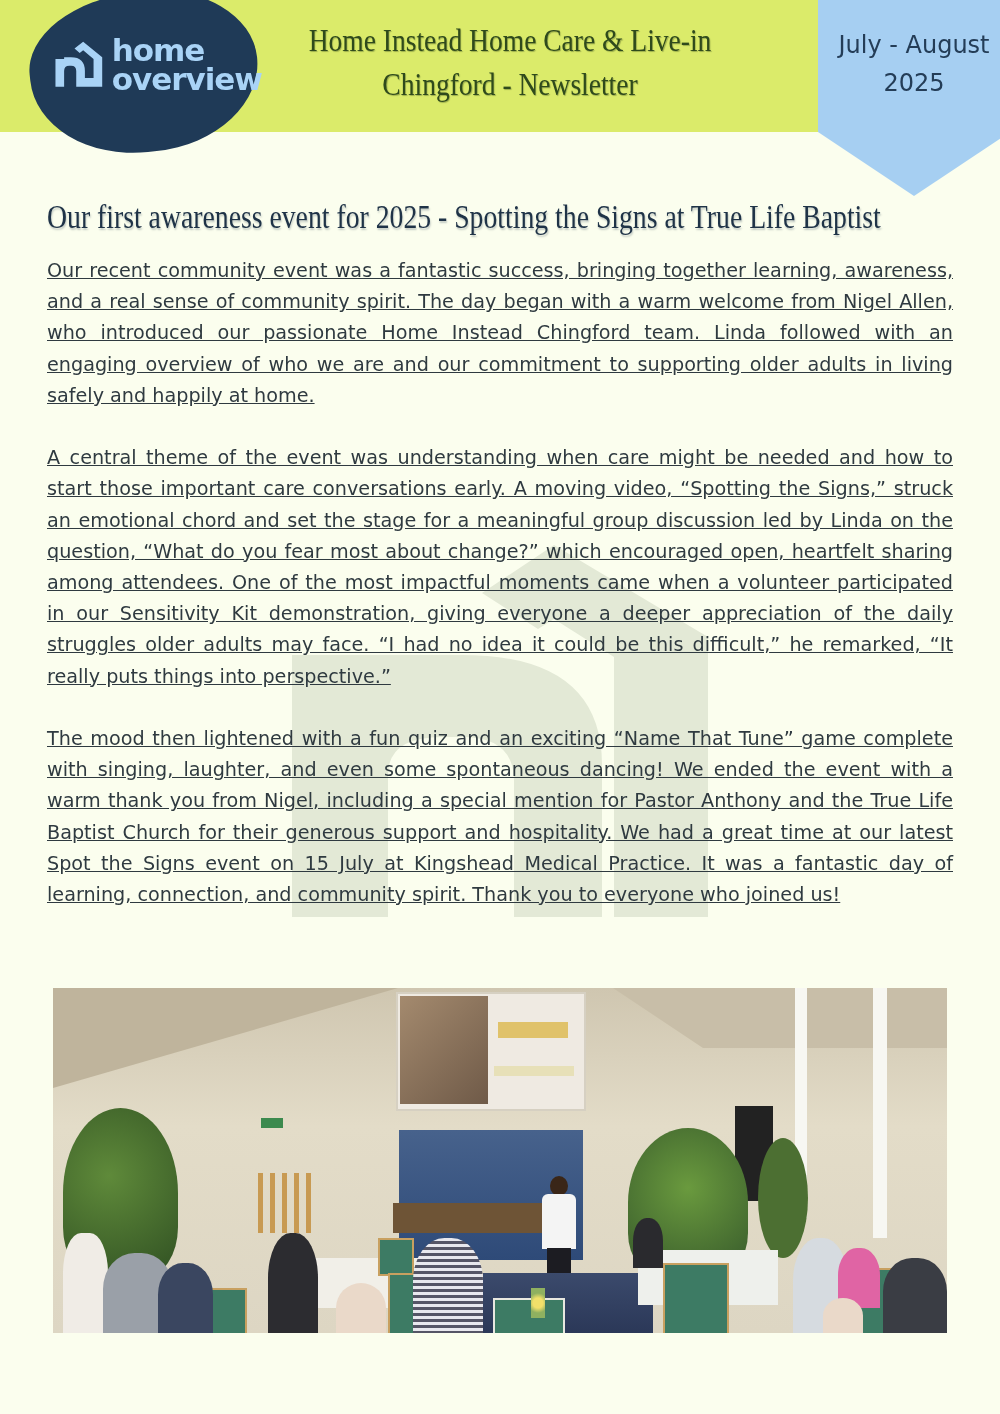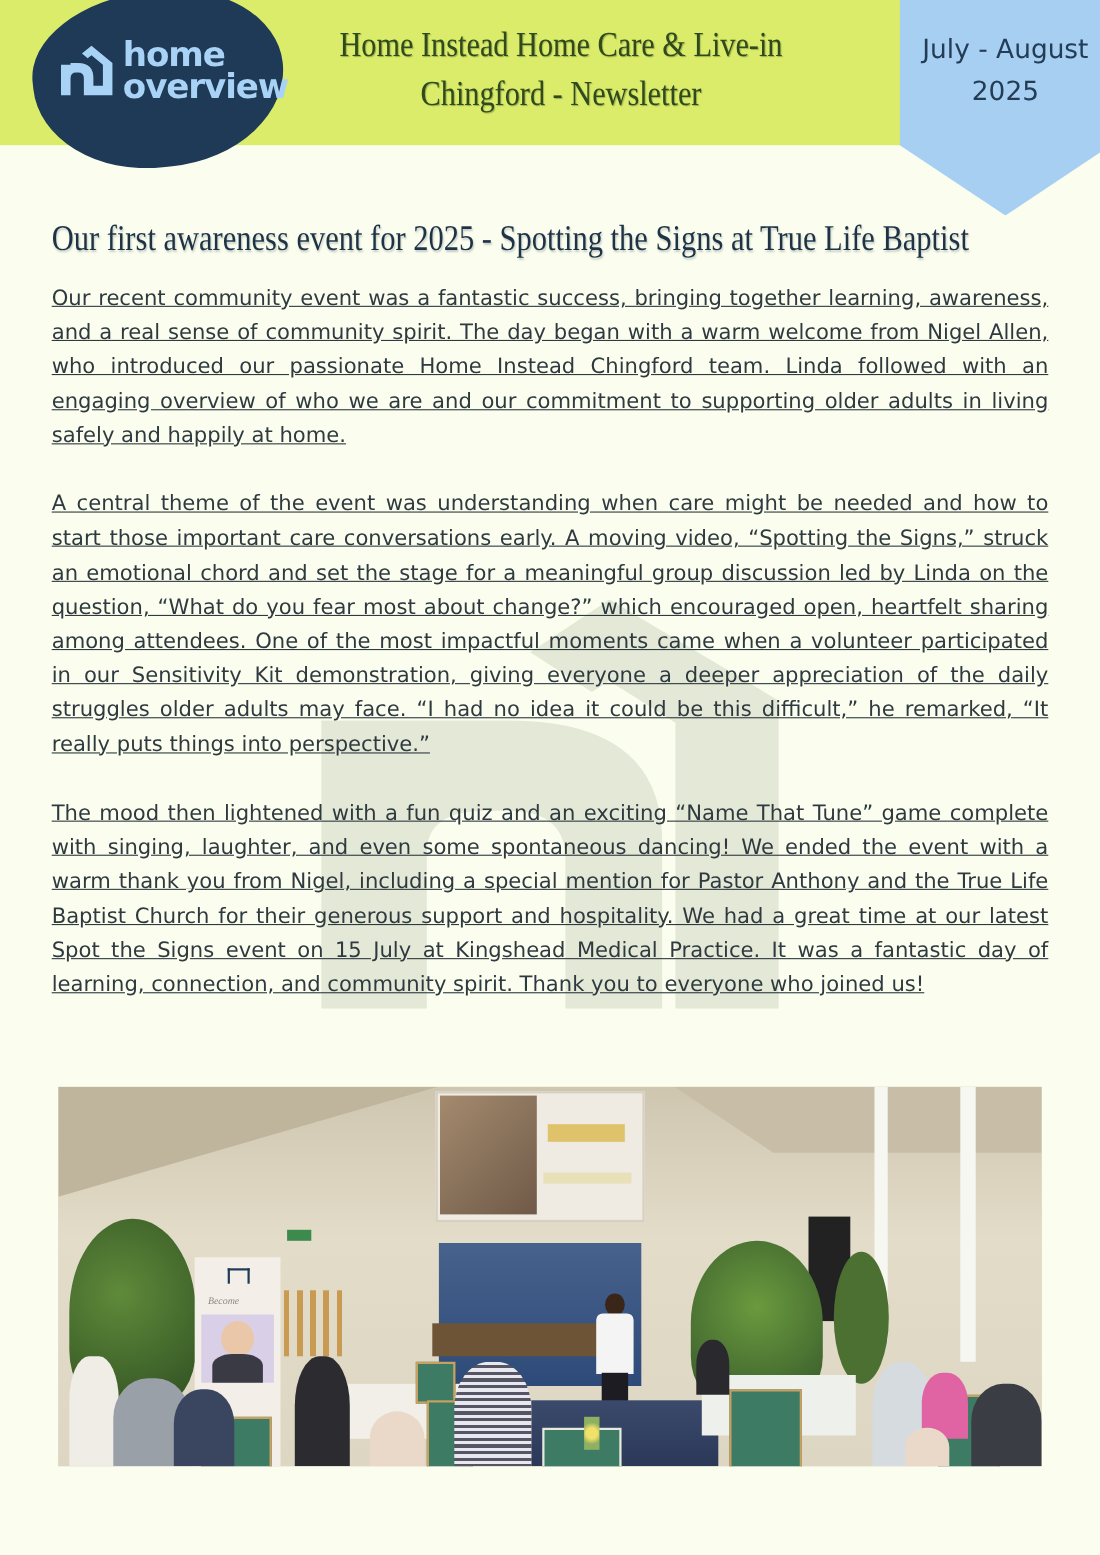--- a/index.html
+++ b/index.html
@@ -133,28 +133,20 @@
   <div class="abs" style="left:340px;top:215px;width:150px;height:30px;background:#6e5436;"></div>
 
   <div class="abs" style="left:208px;top:130px;width:22px;height:10px;background:#3c8a4e;"></div>
 
   <div class="abs" style="left:682px;top:118px;width:38px;height:95px;background:#222;"></div>
 
   <div class="abs" style="left:10px;top:120px;width:115px;height:170px;border-radius:50% 50% 30% 30%;background:radial-gradient(circle at 40% 40%,#5f8a3a,#2f4f22);"></div>
   <div class="abs" style="left:575px;top:140px;width:120px;height:150px;border-radius:50% 50% 30% 30%;background:radial-gradient(circle at 50% 40%,#6a9a3e,#34562a);"></div>
   <div class="abs" style="left:705px;top:150px;width:50px;height:120px;border-radius:50%;background:#4c6f32;"></div>
 
-  <div class="abs" style="left:124px;top:155px;width:78px;height:190px;background:#f3efe8;">
-    <div class="abs" style="left:30px;top:10px;width:16px;height:12px;border:2px solid #1f3a57;border-bottom:none;"></div>
-    <div class="abs" style="left:12px;top:34px;font-family:'Liberation Serif',serif;font-style:italic;font-size:9px;color:#8a8a8a;">Become</div>
-    <div class="abs" style="left:6px;top:52px;width:66px;height:62px;background:#d9d0e8;">
-      <div class="abs" style="left:18px;top:6px;width:30px;height:32px;border-radius:50%;background:#e9c7a8;"></div>
-      <div class="abs" style="left:10px;top:36px;width:46px;height:26px;border-radius:40% 40% 0 0;background:#3a3a44;"></div>
-    </div>
-  </div>
 
   <div class="abs" style="left:205px;top:185px;width:60px;height:60px;background:repeating-linear-gradient(90deg,#c89a52 0 5px,transparent 5px 12px);"></div>
 
   <div class="abs" style="left:497px;top:188px;width:18px;height:20px;border-radius:50%;background:#3a2618;"></div>
   <div class="abs" style="left:489px;top:206px;width:34px;height:55px;background:#f4f4f4;border-radius:6px 6px 0 0;"></div>
   <div class="abs" style="left:494px;top:260px;width:24px;height:70px;background:#1c1c22;"></div>
 
   <div class="abs" style="left:430px;top:285px;width:170px;height:60px;background:linear-gradient(#3b4a6c,#2b3858);"></div>
 
   <div class="abs" style="left:250px;top:270px;width:130px;height:50px;background:#f1efe8;"></div>

